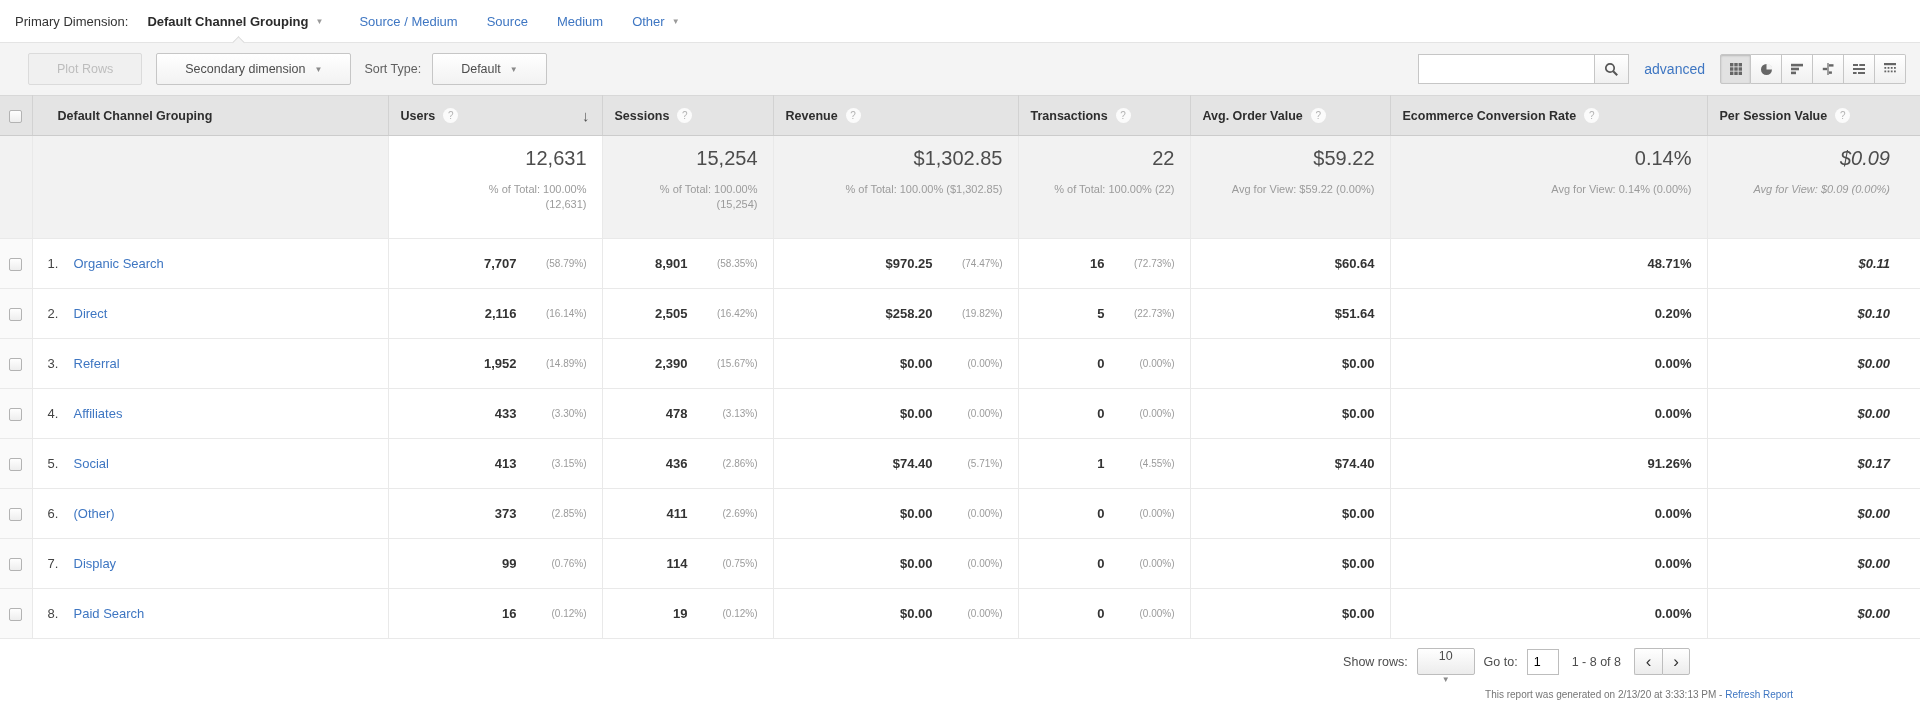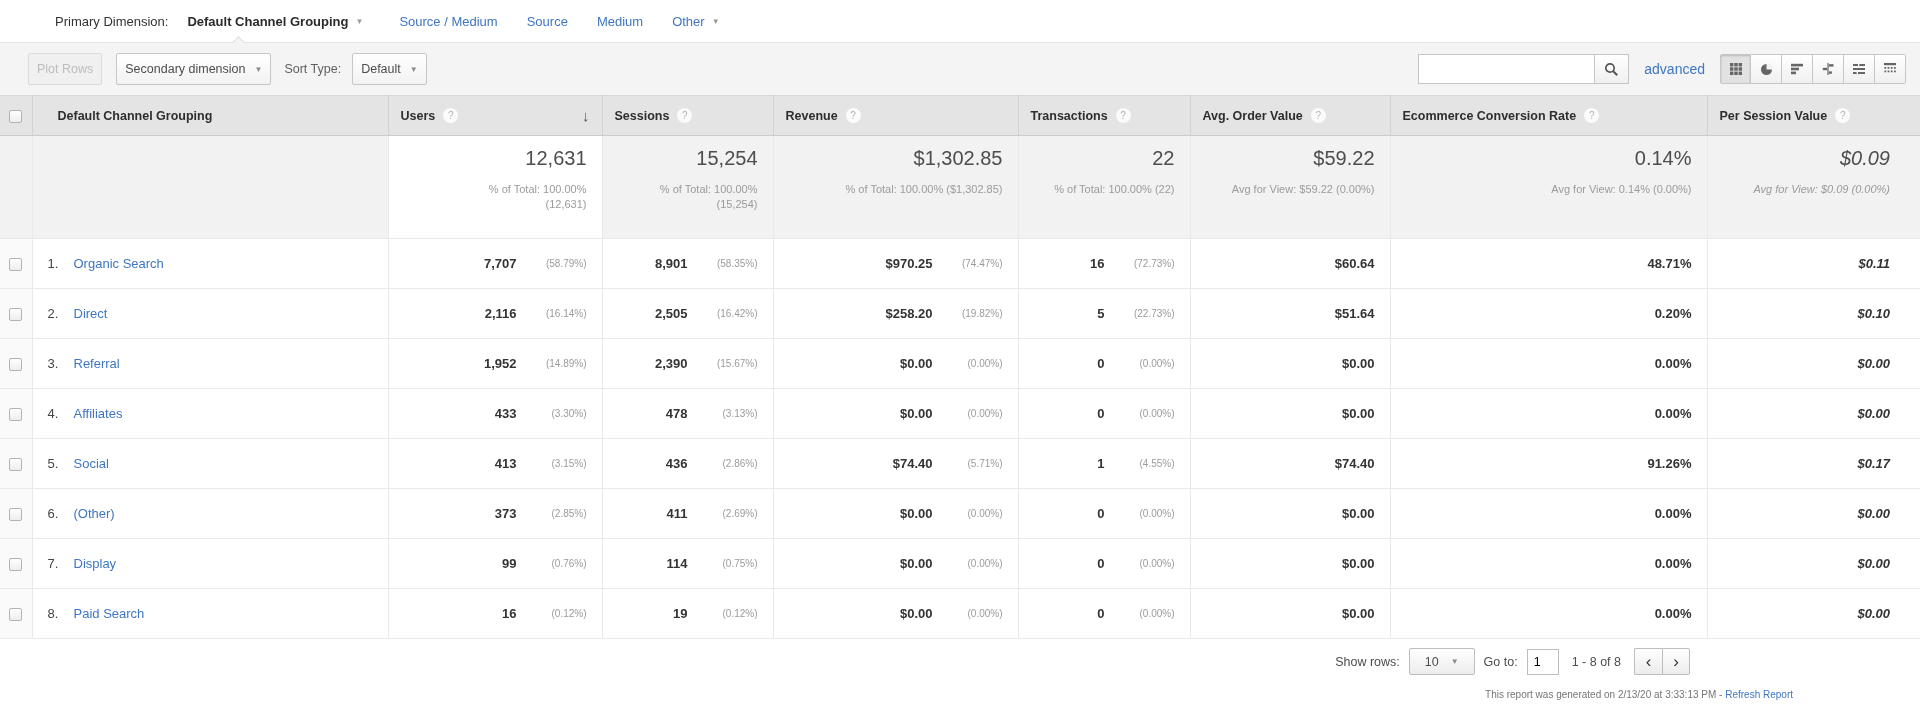--- a/index.html
+++ b/index.html
@@ -1,29 +1,29 @@
 <!DOCTYPE html>
 <html><head>
 <meta charset="utf-8">
 <style>
   * { box-sizing: border-box; margin: 0; padding: 0; }
   body { font-family: "Liberation Sans", sans-serif; background: #fff; }
   .page { position: relative; width: 1920px; height: 708px; background: #fff; overflow: hidden; }
 
   
-  .pdbar { height: 42px; display: flex; align-items: center; padding-left: 15px; font-size: 13px; color: #333; background: #fff; margin-left: 40px; }
+  .pdbar { height: 42px; display: flex; align-items: center; padding-left: 15px; font-size: 13px; color: #333; background: #fff; }
   .pd-label { margin-right: 19px; }
   .pd-selected { font-weight: bold; color: #2b2b2b; margin-right: 36px; cursor: pointer; display: inline-flex; align-items: center; }
   .caret { font-size: 8px; color: #9a9a9a; margin-left: 7px; }
   .pd-link { color: #3e76c2; margin-right: 29px; cursor: pointer; display: inline-flex; align-items: center; }
 
   
   .toolbar { position: relative; height: 53px; background: #f4f4f4; border-top: 1px solid #e4e4e4; display: flex; align-items: center; padding: 0 14px 0 28px; }
   .notch { position: absolute; top: -5px; left: 234px; width: 9px; height: 9px; background: #f4f4f4; border-left: 1px solid #dcdcdc; border-top: 1px solid #dcdcdc; transform: rotate(45deg); }
-  .btn { height: 32px; padding: 0 8px; border: 1px solid #c6c6c6; border-radius: 2px; background: linear-gradient(#ffffff, #f2f2f2); color: #4d4d4d; font-size: 12.5px; font-family: inherit; display: inline-flex; align-items: center; gap: 9px; cursor: pointer; }
+  .btn { height: 32px; padding: 0 28px; border: 1px solid #c6c6c6; border-radius: 2px; background: linear-gradient(#ffffff, #f2f2f2); color: #4d4d4d; font-size: 12.5px; font-family: inherit; display: inline-flex; align-items: center; gap: 9px; cursor: pointer; }
   .btn.disabled { color: #bdbdbd; background: #f0f0f0; border-color: #dbdbdb; cursor: default; }
   .bcaret { font-size: 8px; color: #8a8a8a; }
   .gap14 { width: 14px; }
   .sortlabel { margin: 0 11px 0 13px; color: #5f5f5f; font-size: 12.5px; }
   .searcharea { margin-left: auto; display: flex; align-items: center; }
   .search-input { width: 176px; height: 30px; border: 1px solid #c6c6c6; border-right: none; background: #fff; padding: 0 8px; font-size: 13px; font-family: inherit; outline: none; }
   .search-btn { width: 35px; height: 30px; border: 1px solid #c6c6c6; background: linear-gradient(#ffffff, #f0f0f0); display: flex; align-items: center; justify-content: center; cursor: pointer; }
   .advanced { color: #3e76c2; font-size: 14px; margin: 0 15px; cursor: pointer; }
   .viewgroup { display: flex; }
   .vbtn { width: 31px; height: 30px; border: 1px solid #c6c6c6; border-left-width: 0; background: linear-gradient(#ffffff, #f0f0f0); display: flex; align-items: center; justify-content: center; cursor: pointer; }
@@ -59,21 +59,21 @@
   .td-dim { padding-left: 15px; }
   .rank { display: inline-block; width: 26px; color: #444; }
   .chlink { color: #3e76c2; cursor: pointer; }
   .mwrap { display: flex; align-items: center; justify-content: flex-end; padding-right: 15px; gap: 6px; }
   .lastcol .mwrap { padding-right: 30px; }
   .mval { font-weight: bold; color: #333; text-align: right; }
   .mpct { width: 64px; text-align: right; color: #9b9b9b; font-size: 10px; }
 
   
   .pagefoot { position: absolute; top: 648px; right: 230px; display: flex; align-items: center; gap: 9px; font-size: 12.5px; color: #4d4d4d; }
-  .selbox { height: 27px; border: 1px solid #bdbdbd; border-radius: 2px; background: linear-gradient(#ffffff, #ececec); display: inline-flex; align-items: center; padding: 0 15px; gap: 12px; cursor: pointer; }
+  .selbox { height: 27px; border: 1px solid #bdbdbd; border-radius: 2px; background: linear-gradient(#ffffff, #ececec); display: inline-flex; align-items: center; padding: 0 21px; gap: 12px; cursor: pointer; flex-direction: column; }
   .goto-input { width: 32px; height: 26px; border: 1px solid #bdbdbd; padding: 0 6px; font-size: 12.5px; font-family: inherit; }
   .range { margin: 0 4px; }
   .pager { display: flex; }
   .pager button { width: 28px; height: 27px; border: 1px solid #bdbdbd; background: linear-gradient(#ffffff, #ececec); font-size: 17px; color: #333; line-height: 1; cursor: pointer; }
   .pager button:first-child { border-radius: 2px 0 0 2px; border-right: none; }
   .pager button:last-child { border-radius: 0 2px 2px 0; }
 
   .note { position: absolute; top: 689px; right: 127px; font-size: 10px; color: #757575; margin-left: 8px; }
   .refresh { color: #3e76c2; cursor: pointer; }
 </style>

